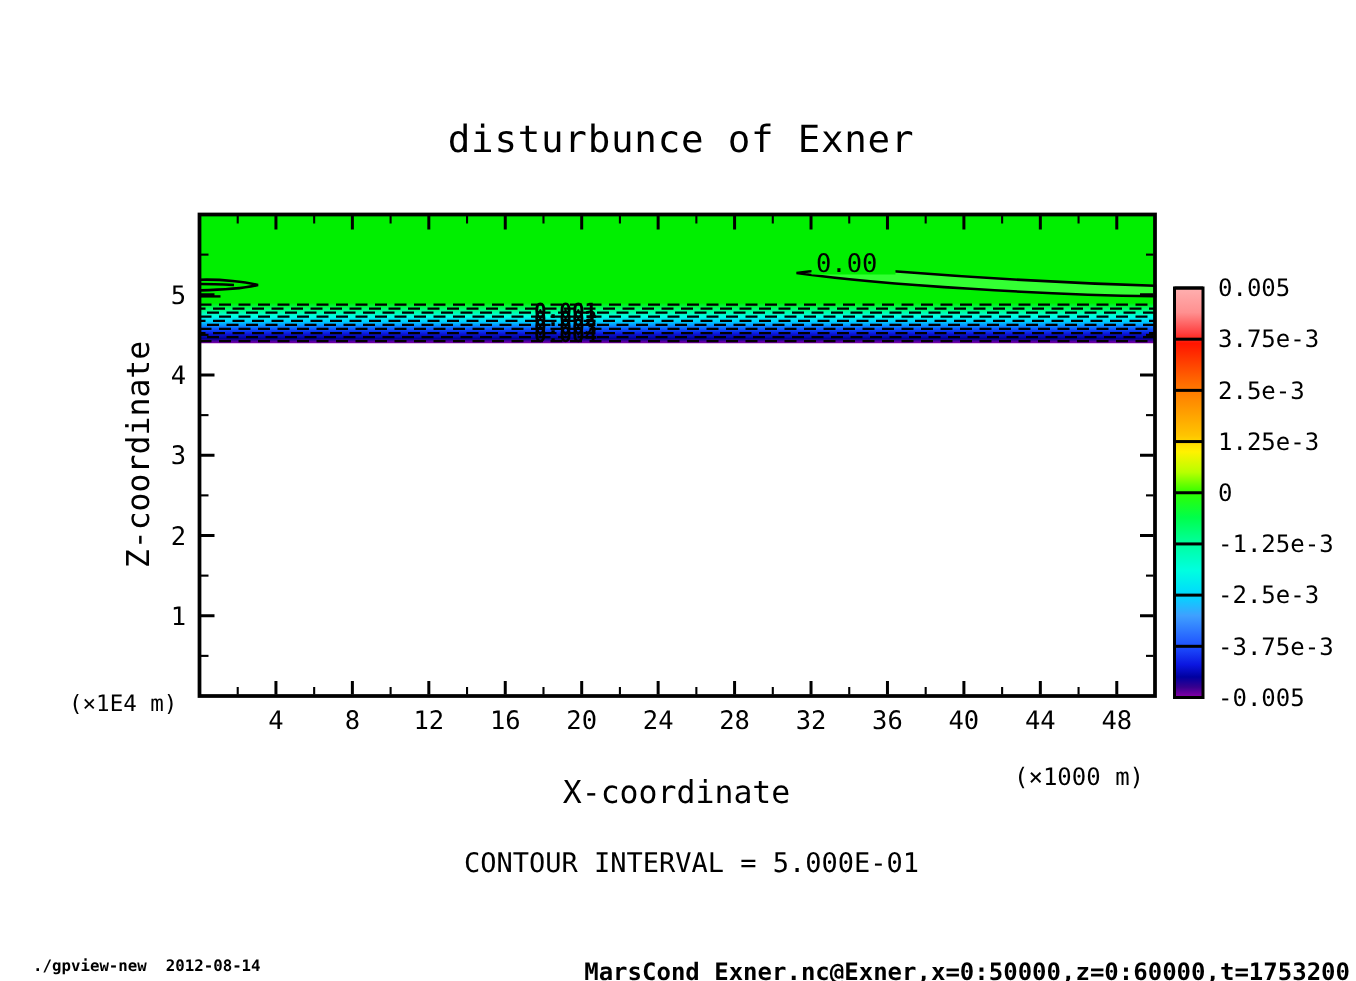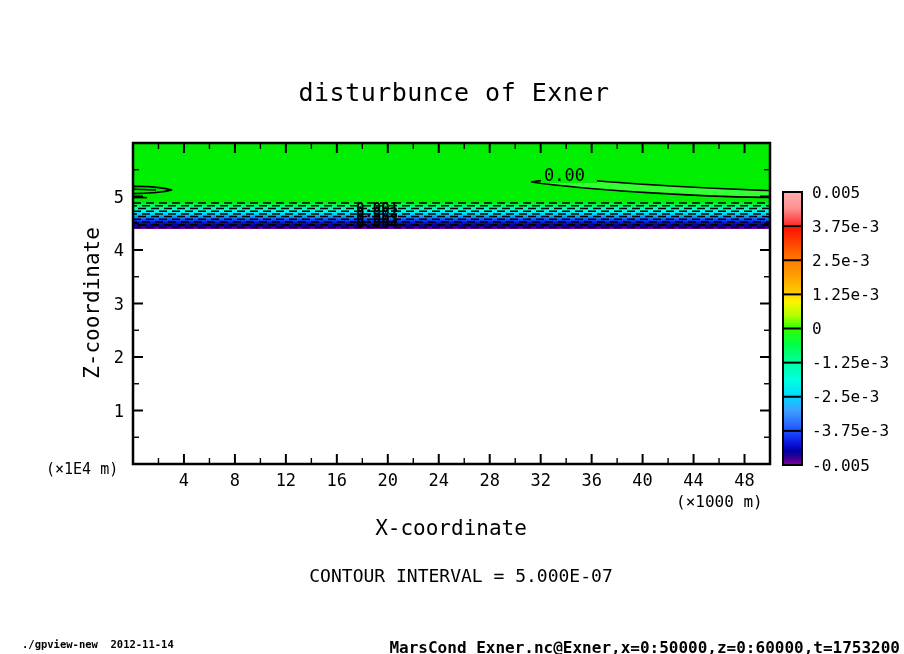--- a/index.html
+++ b/index.html
@@ -9,21 +9,21 @@
   svg text{font-family:"DejaVu Sans Mono",monospace;fill:#000;}
   .tick-label{font-size:17px;}
   .cbar-label{font-size:16px;}
   .contour-label{font-size:17px;}
   .stack-label{font-size:14px;font-weight:bold;}
   .lbl{position:absolute;white-space:pre;}
   .title{top:78px;left:454px;transform:translateX(-50%);font-size:25px;letter-spacing:0.5px;}
   .xlabel{top:516px;left:451px;transform:translateX(-50%);font-size:21px;}
   .ylabel{top:303px;left:92px;transform:translate(-50%,-50%) rotate(-90deg);font-size:21px;}
   .yunit{top:460px;left:46px;font-size:15px;}
-  .xunit{top:492px;left:676px;font-size:16px;}
+  .xunit{top:508px;left:676px;font-size:16px;}
   .cinote{top:565px;left:461px;transform:translateX(-50%);font-size:18px;}
   .tnote{top:594px;left:632px;font-size:17px;}
   .footl{top:638px;left:22px;font-size:10.5px;font-weight:bold;}
   .footr{top:638px;right:4px;font-size:16px;font-weight:bold;}
 </style>
 </head>
 <body>
 
 <div class="page">
 
@@ -208,17 +208,17 @@
         <line x1="783" y1="465" x2="802" y2="465" stroke="#000" stroke-width="2"></line>
         <text x="812" y="470.5" class="cbar-label">-0.005</text>
       </g>
   </svg>
 
   <div class="lbl xlabel">X-coordinate</div>
   <div class="lbl title">disturbunce of Exner</div>
   <div class="lbl ylabel">Z-coordinate</div>
   <div class="lbl yunit">(×1E4 m)</div>
   <div class="lbl xunit">(×1000 m)</div>
-  <div class="lbl cinote">CONTOUR INTERVAL = 5.000E-07</div>
-  <div class="lbl footl">./gpview-new  2012-11-14</div>
+  <div class="lbl cinote">CONTOUR INTERVAL = 5.000E-01</div>
+  <div class="lbl footl">./gpview-new  2012-08-14</div>
   <div class="lbl footr">MarsCond_Exner.nc@Exner,x=0:50000,z=0:60000,t=1753200</div>
 
 </div>
 
 </body></html>

